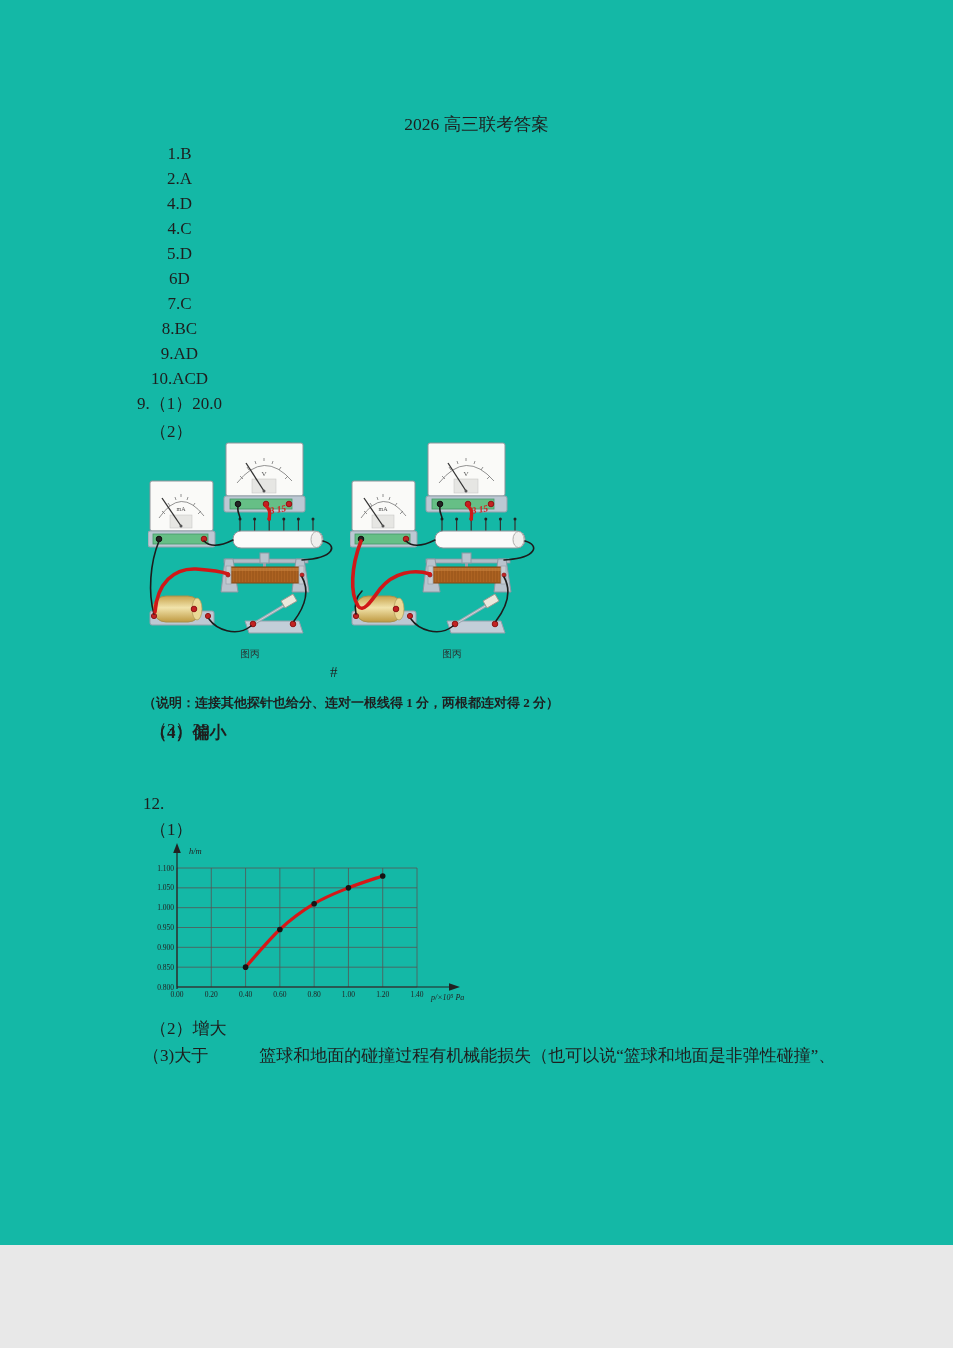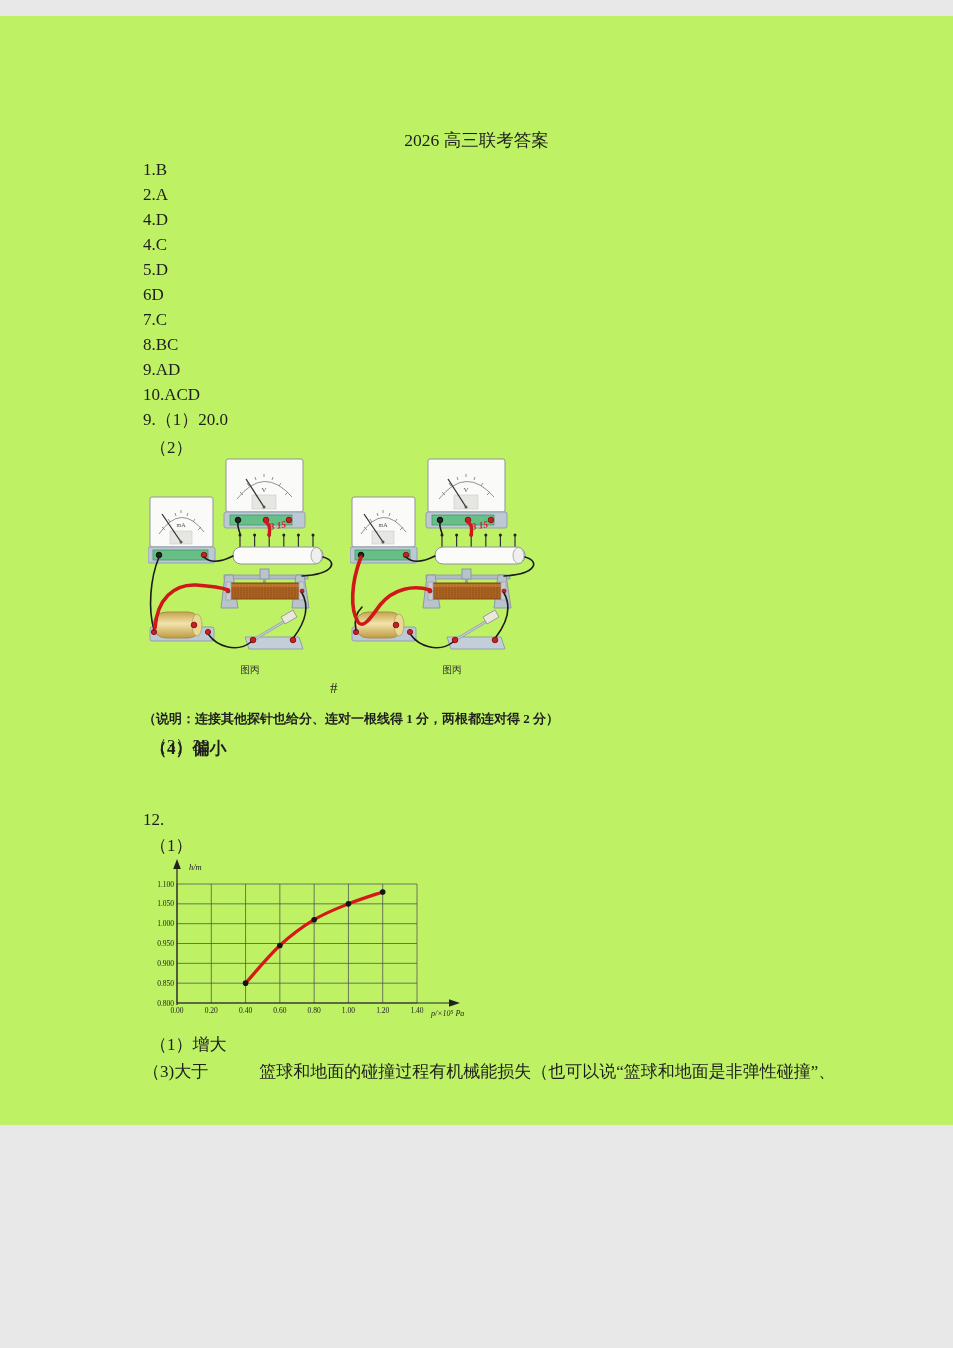--- a/index.html
+++ b/index.html
@@ -1,27 +1,27 @@
 <!DOCTYPE html>
 <html><head>
 <meta charset="utf-8">
 <style>
   html,body{margin:0;padding:0;background:#e8e8e8;}
   .page{
     position:relative;
-    width:953px;height:1109px;
-    background:#bef264;
-    margin:16px auto;
+    width:953px;height:1245px;
+    background:#14b8a6;
+    margin:0 auto;
     font-family:"Liberation Serif","DejaVu Serif",serif;
     color:#1e1e1e;
     overflow:hidden;
   }
   .tline{position:absolute;white-space:pre;font-size:17px;line-height:25px;}
   .title{left:0;right:0;text-align:center;top:112px;font-size:17.5px;}
-  .answers{position:absolute;left:143px;top:141px;}
+  .answers{position:absolute;left:137px;top:141px;text-align:center;}
   .answers div{height:25px;line-height:25px;font-size:17px;white-space:pre;}
   .note{font-weight:600;}
   svg text{font-family:"Liberation Serif","DejaVu Serif",serif;}
   .defs-holder{position:absolute;width:0;height:0;overflow:hidden;}
 </style>
 </head>
 <body>
 
 <div class="page">
 
@@ -231,16 +231,16 @@
         <text x="26" y="153.5" text-anchor="end" font-size="7.5" fill="#222">0.800</text>
         <text x="26" y="133.66666666666669" text-anchor="end" font-size="7.5" fill="#222">0.850</text>
         <text x="26" y="113.83333333333334" text-anchor="end" font-size="7.5" fill="#222">0.900</text>
         <text x="26" y="94.00000000000006" text-anchor="end" font-size="7.5" fill="#222">0.950</text>
         <text x="26" y="74.1666666666667" text-anchor="end" font-size="7.5" fill="#222">1.000</text>
         <text x="26" y="54.33333333333334" text-anchor="end" font-size="7.5" fill="#222">1.050</text>
         <text x="26" y="34.5" text-anchor="end" font-size="7.5" fill="#222">1.100</text>
       </g>
   </svg>
 
-  <div class="tline" style="left:150px;top:1016px;">（1）增大</div>
+  <div class="tline" style="left:150px;top:1016px;">（2）增大</div>
   <div class="tline" style="left:143px;top:1043px;">（3)大于　　　篮球和地面的碰撞过程有机械能损失（也可以说“篮球和地面是非弹性碰撞”、</div>
 
 </div>
 
 </body></html>

